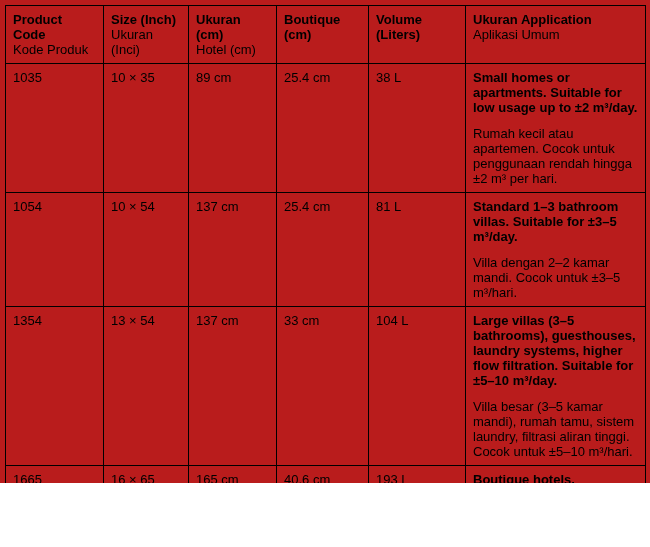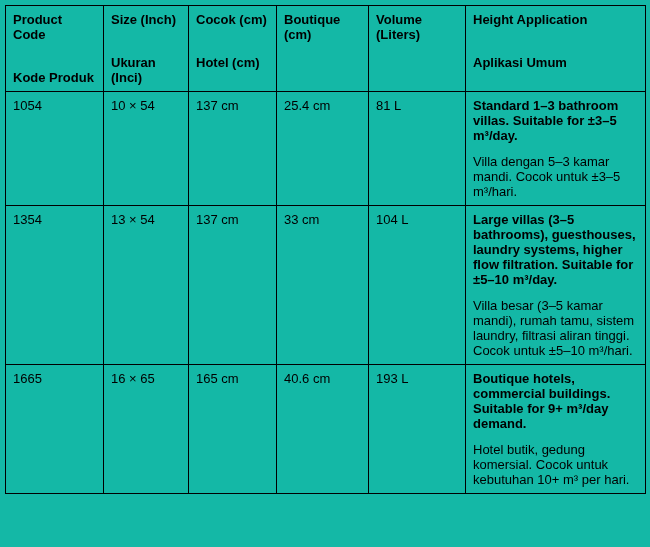--- a/index.html
+++ b/index.html
@@ -4,24 +4,24 @@
 <style>
   html, body {
     margin: 0;
     padding: 0;
     background: #ffffff;
     font-family: "Liberation Sans", sans-serif;
     color: #000000;
   }
   .page {
     width: 650px;
-    height: 547px;
+    height: 483px;
     box-sizing: border-box;
     padding: 5px;
-    background: #14b8a6;
+    background: #b91c1c;
   }
   table.spec-table {
     border-collapse: collapse;
     table-layout: fixed;
     width: 640px;
   }
   table.spec-table th,
   table.spec-table td {
     border: 1.4px solid #000000;
     vertical-align: top;
@@ -32,22 +32,21 @@
     font-weight: normal;
     overflow: hidden;
     word-wrap: break-word;
   }
   .h-en {
     display: block;
     font-weight: bold;
   }
   .h-id {
     display: block;
-    font-weight: bold;
-    margin-top: 28px;
+    font-weight: normal;
   }
   .app-en {
     margin: 0 0 11px 0;
     font-weight: bold;
   }
   .app-id {
     margin: 0;
     font-weight: normal;
   }
 </style>
@@ -68,45 +67,56 @@
       <tr style="height:43px">
         <th>
           <span class="h-en">Product Code</span>
           <span class="h-id">Kode Produk</span>
         </th>
         <th>
           <span class="h-en">Size (Inch)</span>
           <span class="h-id">Ukuran (Inci)</span>
         </th>
         <th>
-          <span class="h-en">Cocok (cm)</span>
+          <span class="h-en">Ukuran (cm)</span>
           <span class="h-id">Hotel (cm)</span>
         </th>
         <th>
           <span class="h-en">Boutique (cm)</span>
         </th>
         <th>
           <span class="h-en">Volume (Liters)</span>
         </th>
         <th>
-          <span class="h-en">Height Application</span>
+          <span class="h-en">Ukuran Application</span>
           <span class="h-id">Aplikasi Umum</span>
         </th>
       </tr>
     </thead>
     <tbody>
+      <tr style="height:109px">
+        <td>1035</td>
+        <td>10 × 35</td>
+        <td>89 cm</td>
+        <td>25.4 cm</td>
+        <td>38 L</td>
+        <td>
+          <p class="app-en">Small homes or apartments. Suitable for low usage up to ±2 m³/day.</p>
+          <p class="app-id">Rumah kecil atau apartemen. Cocok untuk penggunaan rendah hingga ±2 m³ per hari.</p>
+        </td>
+      </tr>
       <tr style="height:111px">
         <td>1054</td>
         <td>10 × 54</td>
         <td>137 cm</td>
         <td>25.4 cm</td>
         <td>81 L</td>
         <td>
           <p class="app-en">Standard 1–3 bathroom villas. Suitable for ±3–5 m³/day.</p>
-          <p class="app-id">Villa dengan 5–3 kamar mandi. Cocok untuk ±3–5 m³/hari.</p>
+          <p class="app-id">Villa dengan 2–2 kamar mandi. Cocok untuk ±3–5 m³/hari.</p>
         </td>
       </tr>
       <tr style="height:154px">
         <td>1354</td>
         <td>13 × 54</td>
         <td>137 cm</td>
         <td>33 cm</td>
         <td>104 L</td>
         <td>
           <p class="app-en">Large villas (3–5 bathrooms), guesthouses, laundry systems, higher flow filtration. Suitable for ±5–10 m³/day.</p>

